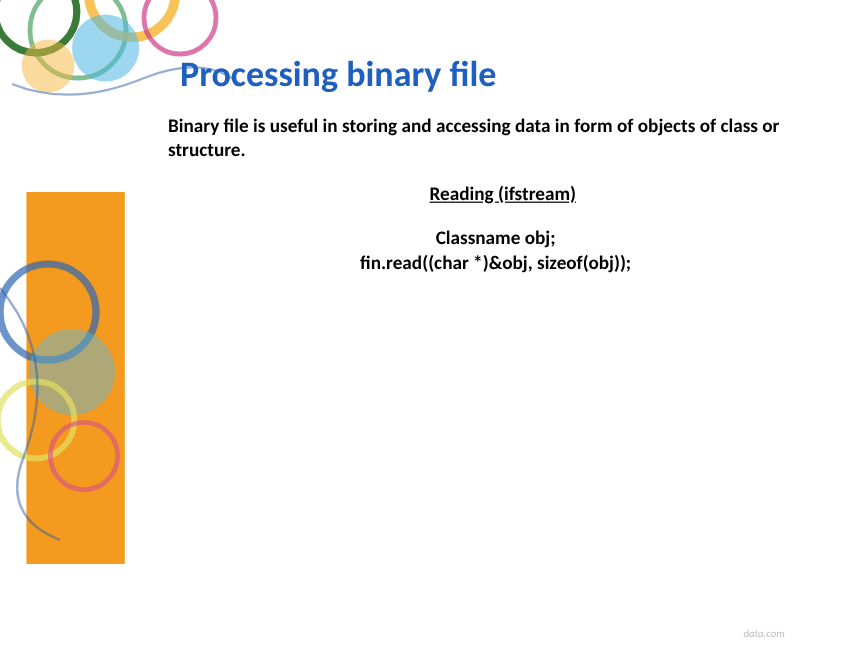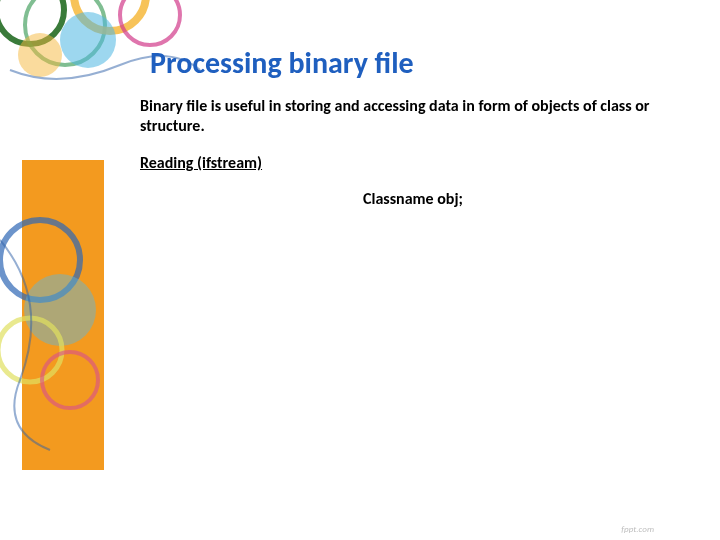--- a/index.html
+++ b/index.html
@@ -56,21 +56,21 @@
     position: absolute;
     left: 128px;
     top: 96px;
     width: 570px;
     color: #000;
     font-size: 16px;
     line-height: 1.28;
     font-weight: 600;
   }
   .body p { margin: 0 0 16px 12px; }
-  .underline { text-decoration: underline; }
+  .underline { text-decoration: underline; text-align: center; }
   .code-block { margin: 0 0 20px 0; text-align: center; }
   .footer {
     position: absolute;
     right: 10px;
     bottom: 6px;
     font-size: 9px;
     color: #bfbfbf;
     font-style: italic;
     font-weight: 400;
   }
@@ -105,19 +105,20 @@
   </div>
 
   <div class="title">Processing binary file</div>
 
   <div class="body">
     <p>Binary file is useful in storing and accessing data in form of objects of class or structure.</p>
 
     <p class="underline">Reading (ifstream)</p>
     <div class="code-block">
       <div>Classname obj;</div>
+      <div>fin.read((char *)&amp;obj, sizeof(obj));</div>
     </div>
 
   </div>
 
-  <div class="footer">fppt.com</div>
+  <div class="footer">data.com</div>
 
 </div>
 
 </body></html>

